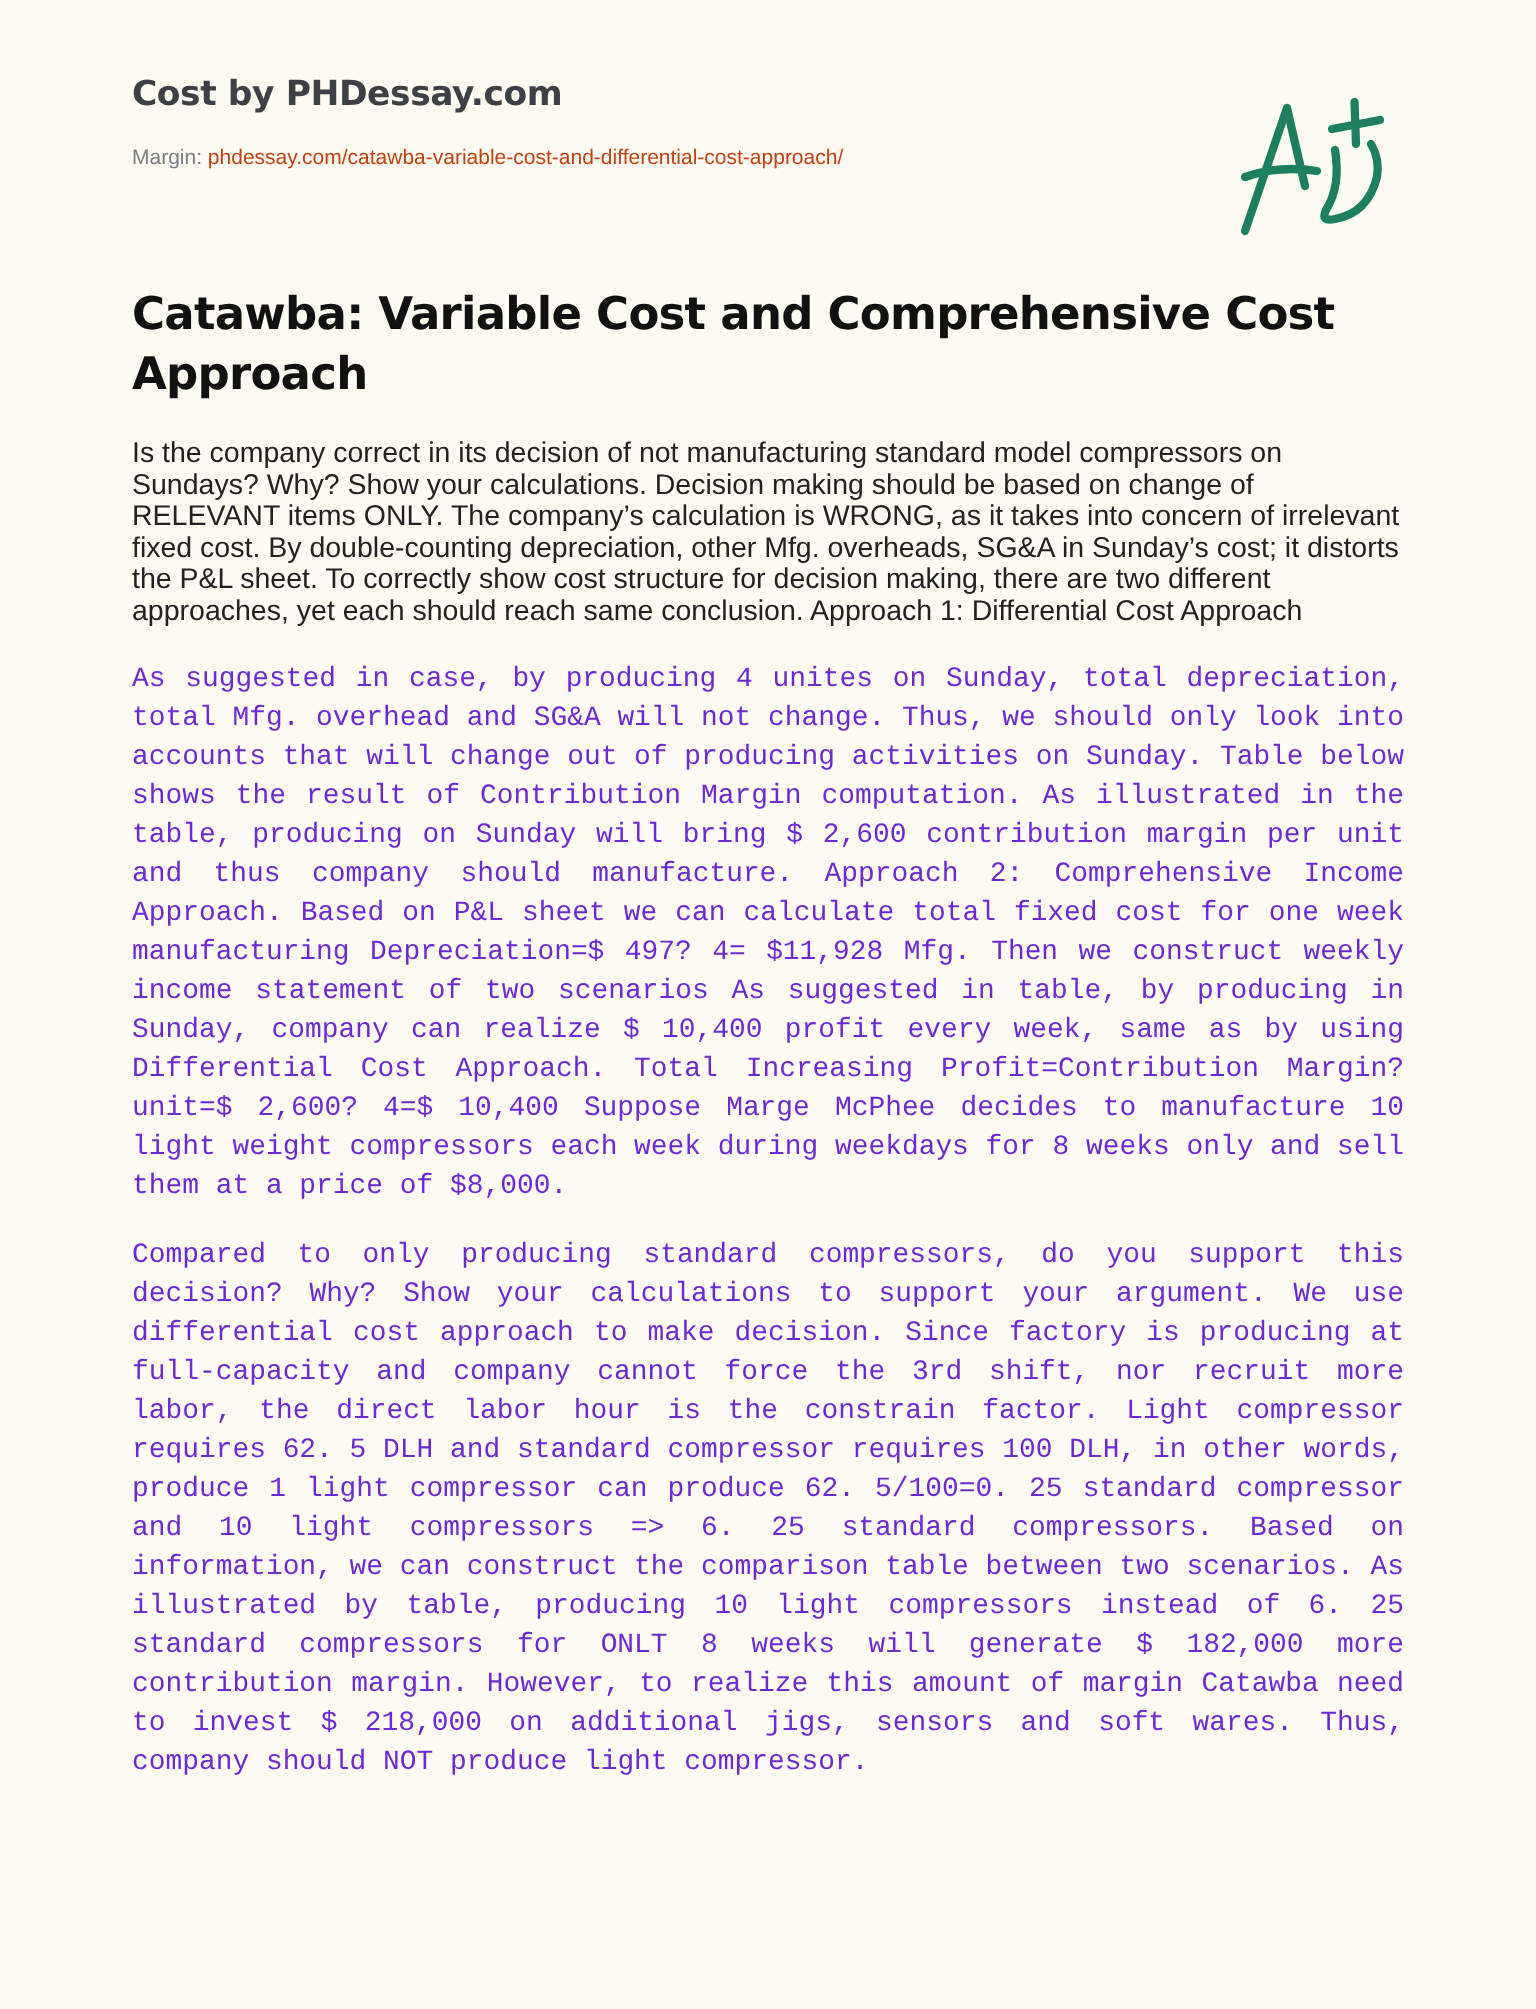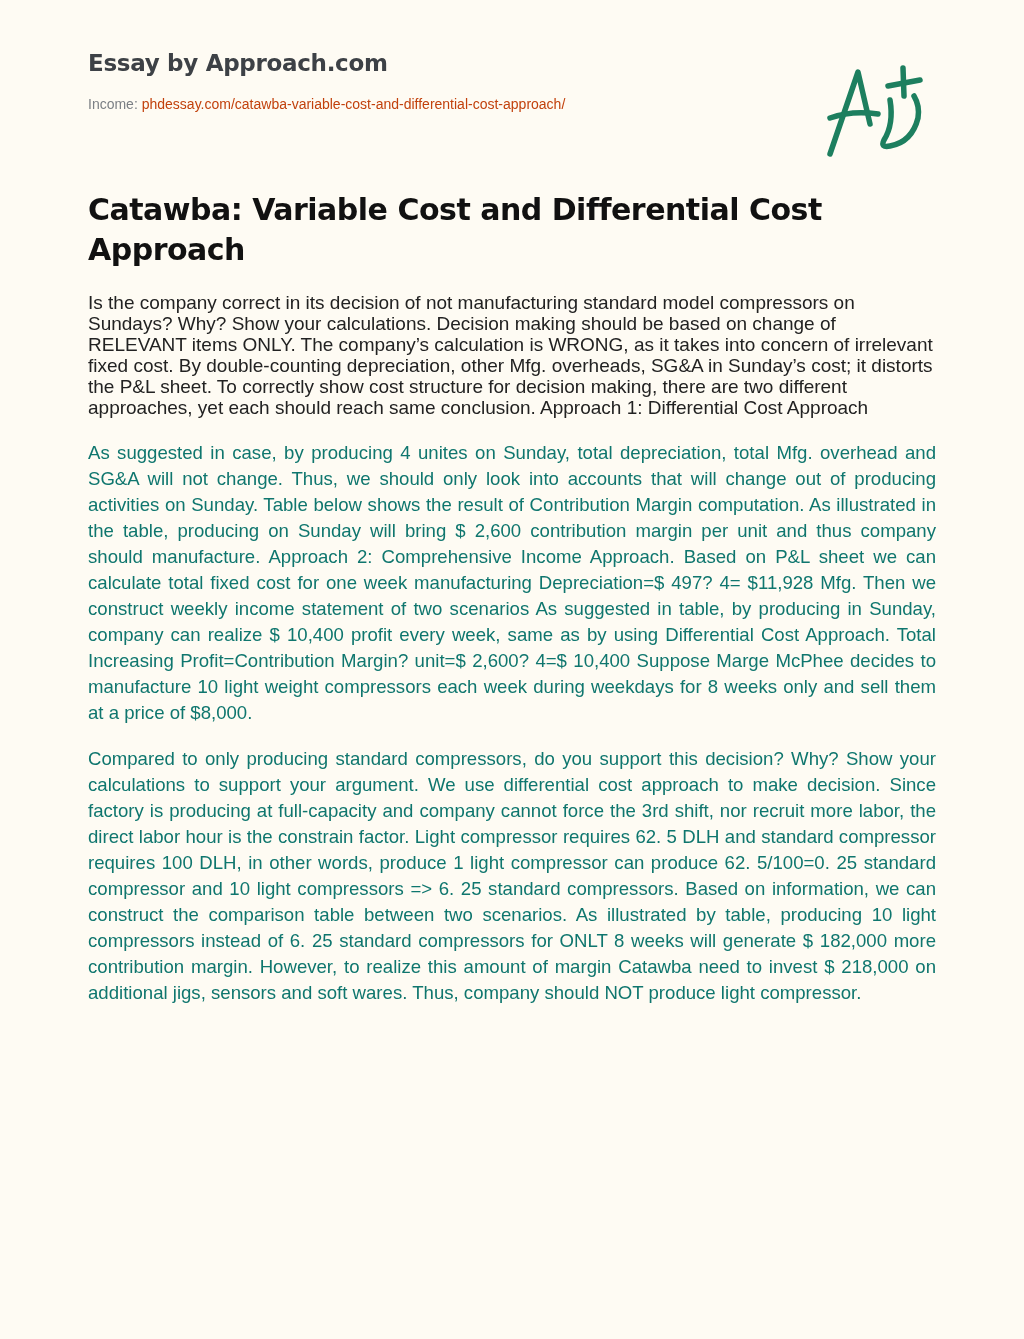--- a/index.html
+++ b/index.html
@@ -62,43 +62,44 @@
   .intro {
     font-size: 19px;
     line-height: 21px;
     color: #222;
     margin: 0 0 22px 0;
   }
   .para {
     font-size: 18.6px;
     line-height: 26px;
     text-align: justify;
-    color: #0f766e;
+    color: #6d28d9;
     margin: 0 0 20px 0;
+    font-family: Liberation Mono, monospace;
   }
 </style>
 </head>
 <body>
 
 <div class="header">
-  <div class="brand">Essay by Approach.com</div>
+  <div class="brand">Cost by PHDessay.com</div>
   <div class="source">
-    <span>Income: </span><a>phdessay.com/catawba-variable-cost-and-differential-cost-approach/</a>
+    <span>Margin: </span><a>phdessay.com/catawba-variable-cost-and-differential-cost-approach/</a>
   </div>
 </div>
 
 <div class="logo">
   <svg width="115" height="100" viewBox="0 0 115 100" fill="none" stroke="#1d7f5f" stroke-width="5.5" stroke-linecap="round" stroke-linejoin="round">
     <path d="M10 92 L38 10 L50 62"></path>
     <path d="M10 56 Q32 48 58 52"></path>
     <path d="M70 38 Q74 62 64 78 Q60 86 70 84 Q92 80 98 56 Q100 44 94 34"></path>
     <path d="M68 24 L100 18"></path>
     <path d="M83 6 L84 34"></path>
   </svg>
 </div>
 
-<h1 class="title">Catawba: Variable Cost and Differential Cost Approach</h1>
+<h1 class="title">Catawba: Variable Cost and Comprehensive Cost Approach</h1>
 
 <div class="content">
   <p class="intro">Is the company correct in its decision of not manufacturing standard model compressors on Sundays? Why? Show your calculations. Decision making should be based on change of RELEVANT items ONLY. The company’s calculation is WRONG, as it takes into concern of irrelevant fixed cost. By double-counting depreciation, other Mfg. overheads, SG&amp;A in Sunday’s cost; it distorts the P&amp;L sheet. To correctly show cost structure for decision making, there are two different approaches, yet each should reach same conclusion. Approach 1: Differential Cost Approach</p>
   <p class="para">As suggested in case, by producing 4 unites on Sunday, total depreciation, total Mfg. overhead and SG&amp;A will not change. Thus, we should only look into accounts that will change out of producing activities on Sunday. Table below shows the result of Contribution Margin computation. As illustrated in the table, producing on Sunday will bring $ 2,600 contribution margin per unit and thus company should manufacture. Approach 2: Comprehensive Income Approach. Based on P&amp;L sheet we can calculate total fixed cost for one week manufacturing Depreciation=$ 497? 4= $11,928 Mfg. Then we construct weekly income statement of two scenarios As suggested in table, by producing in Sunday, company can realize $ 10,400 profit every week, same as by using Differential Cost Approach. Total Increasing Profit=Contribution Margin? unit=$ 2,600? 4=$ 10,400 Suppose Marge McPhee decides to manufacture 10 light weight compressors each week during weekdays for 8 weeks only and sell them at a price of $8,000.</p>
   <p class="para">Compared to only producing standard compressors, do you support this decision? Why? Show your calculations to support your argument. We use differential cost approach to make decision. Since factory is producing at full-capacity and company cannot force the 3rd shift, nor recruit more labor, the direct labor hour is the constrain factor. Light compressor requires 62. 5 DLH and standard compressor requires 100 DLH, in other words, produce 1 light compressor can produce 62. 5/100=0. 25 standard compressor and 10 light compressors =&gt; 6. 25 standard compressors. Based on information, we can construct the comparison table between two scenarios. As illustrated by table, producing 10 light compressors instead of 6. 25 standard compressors for ONLT 8 weeks will generate $ 182,000 more contribution margin. However, to realize this amount of margin Catawba need to invest $ 218,000 on additional jigs, sensors and soft wares. Thus, company should NOT produce light compressor.</p>
 </div>
 
 </body></html>

